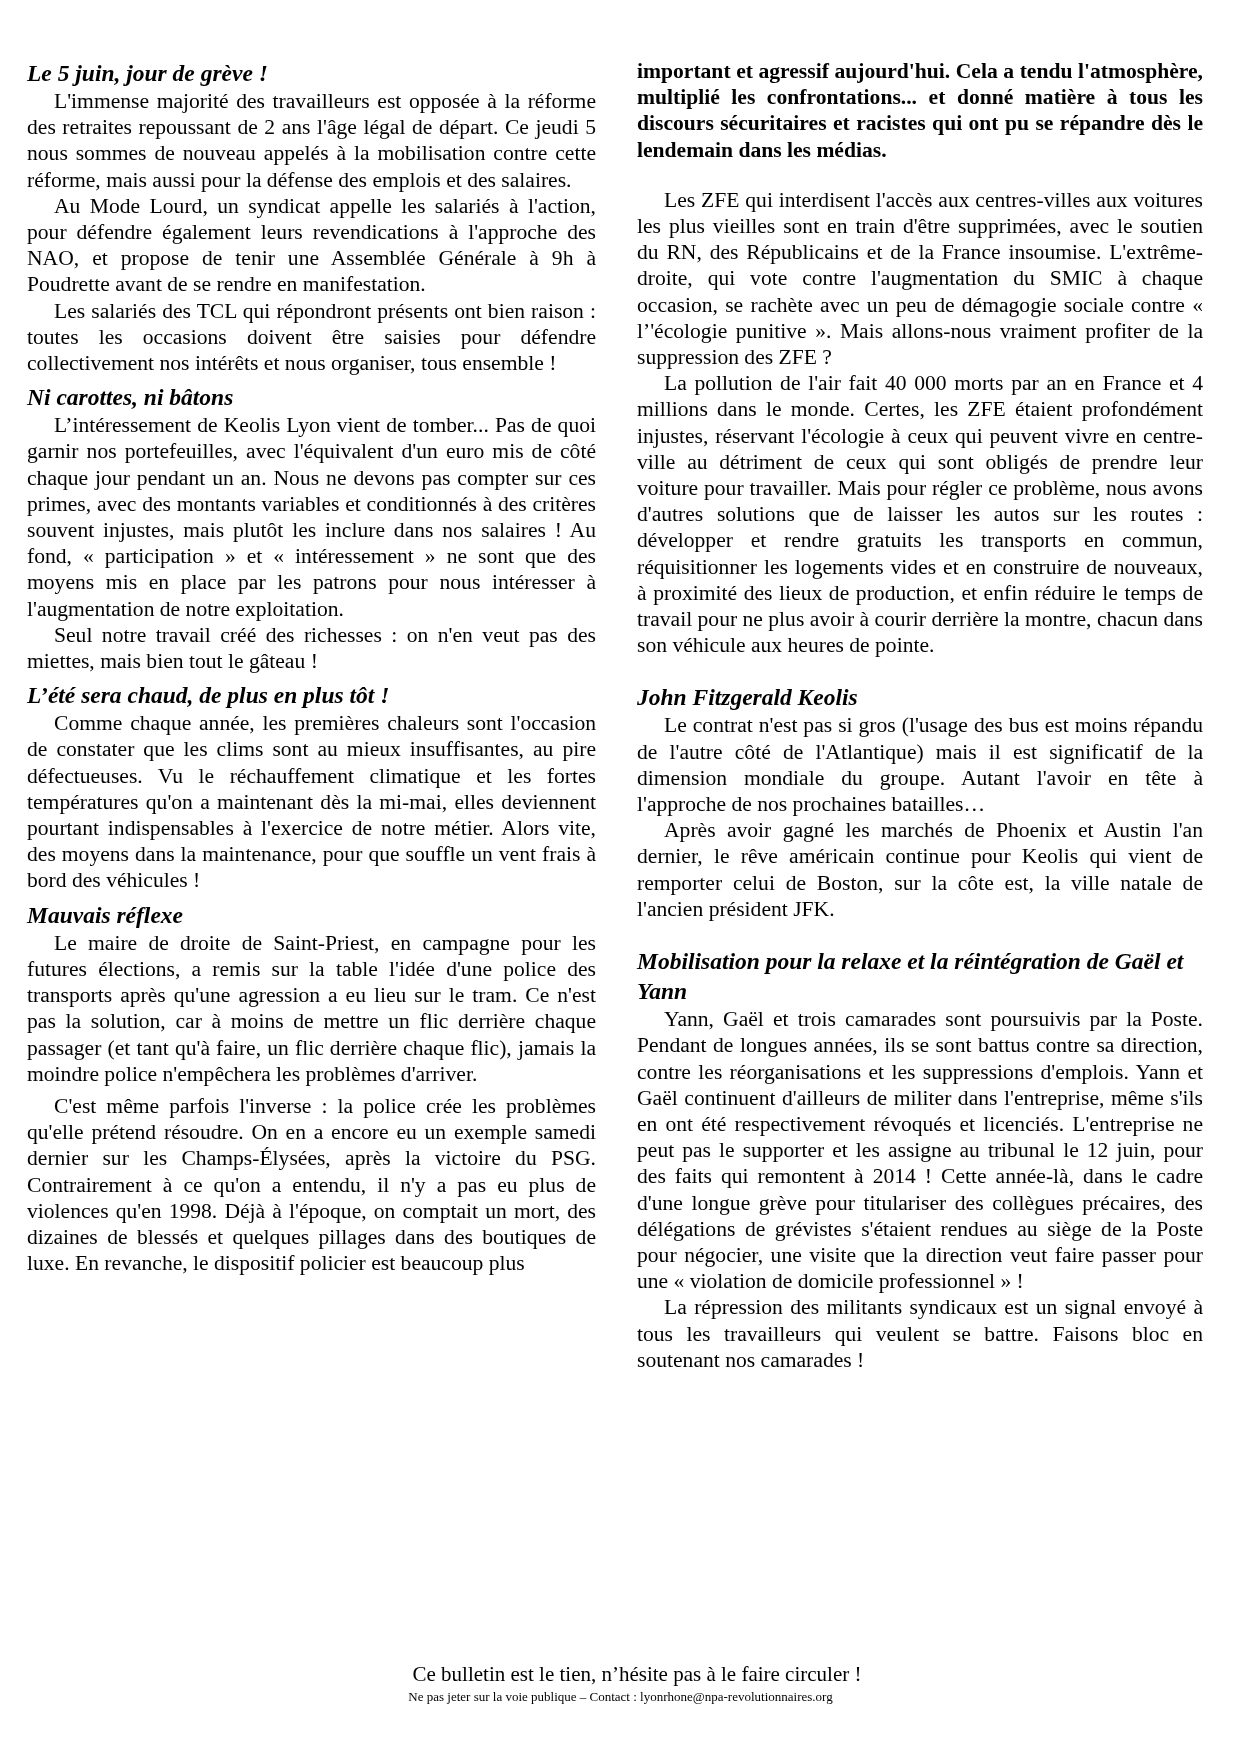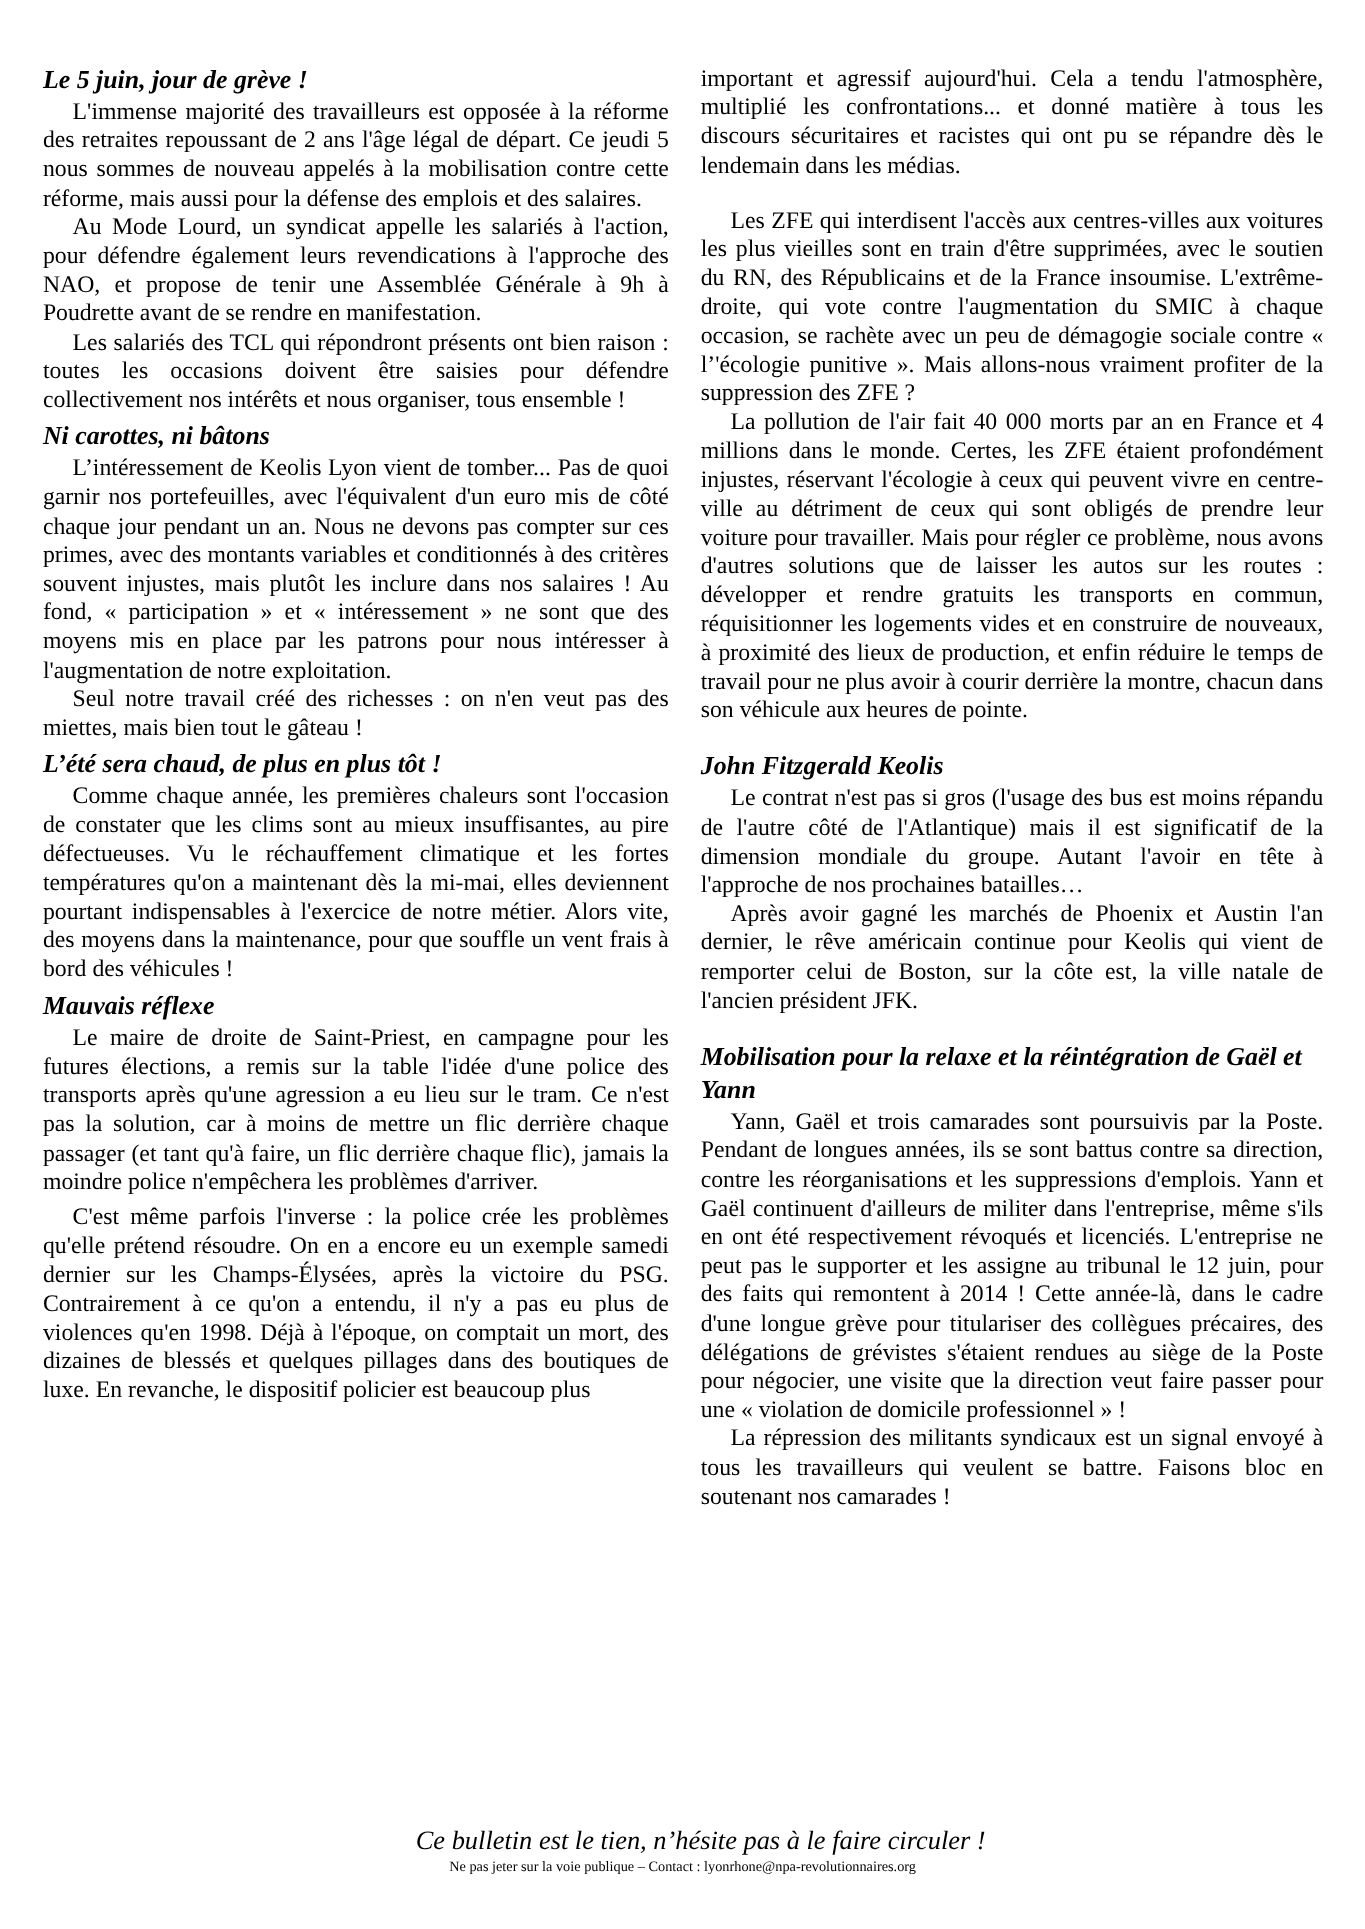--- a/index.html
+++ b/index.html
@@ -23,21 +23,21 @@
     }
     .col {
       position: absolute;
       top: 58px;
       font-size: 21.6px;
       line-height: 26.2px;
       text-align: justify;
       hyphens: manual;
     }
     .col-left {
-      left: 39px;
+      left: 27px;
       width: 569px;
     }
     .col-right {
       left: 637px;
       width: 566px;
     }
     .article {
       margin: 0;
       padding: 0;
     }
@@ -48,34 +48,34 @@
       font-weight: bold;
       font-style: italic;
       text-align: left;
     }
     .article p {
       margin: 0;
       text-indent: 27px;
     }
     .continuation p {
       text-indent: 0;
+      font-weight: bold;
     }
     .gap-small { height: 6px; }
     .gap-large { height: 24px; }
     .footer {
       position: absolute;
       left: 0;
       width: 1241px;
       top: 1662px;
       text-align: center;
       font-family: "Liberation Serif", "DejaVu Serif", serif;
     }
     .footer .tagline {
-      font-style: italic;
-      font-size: 24px;
+      font-size: 21px;
       line-height: 24px;
       margin-left: 33px;
     }
     .footer .contact {
       font-size: 13px;
       line-height: 21px;
     }
   </style>
 </head>
 <body>

